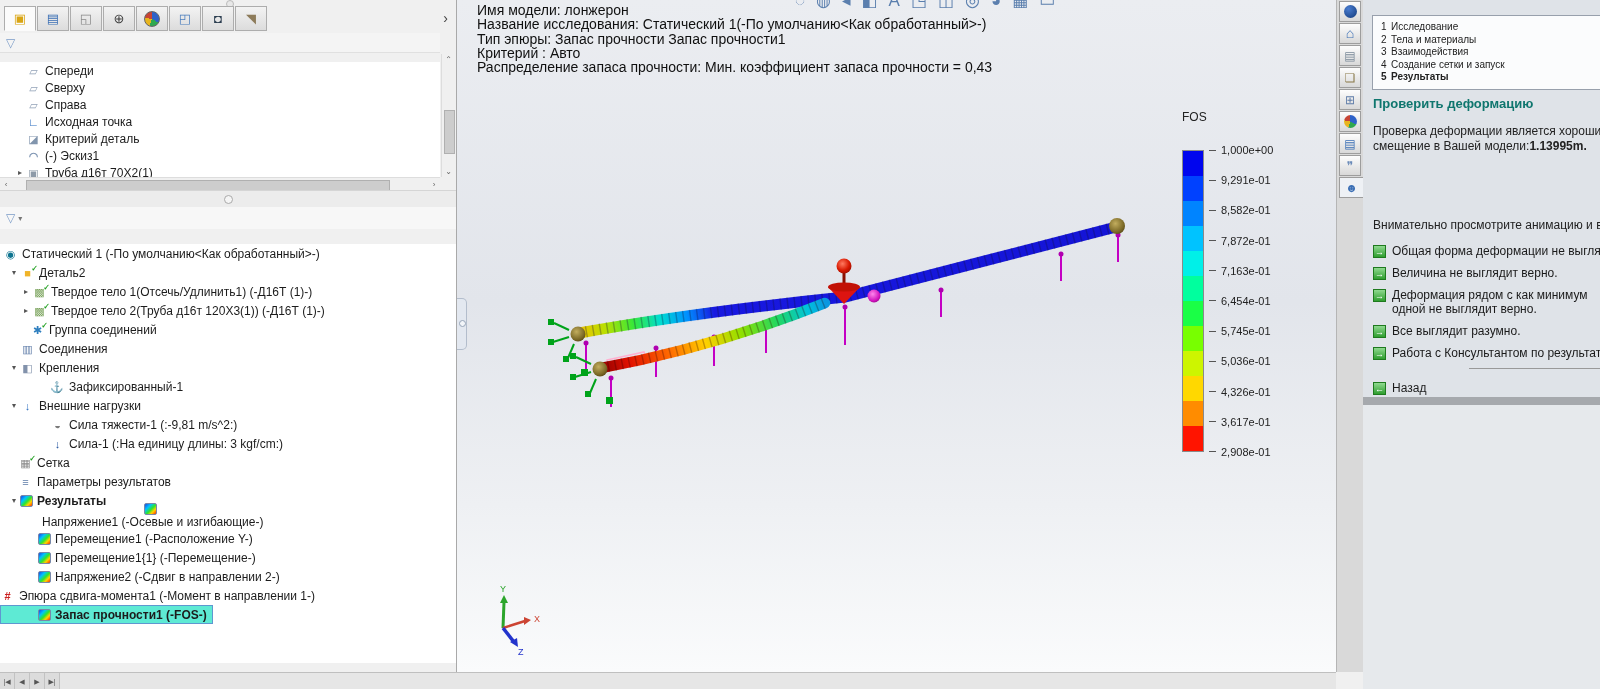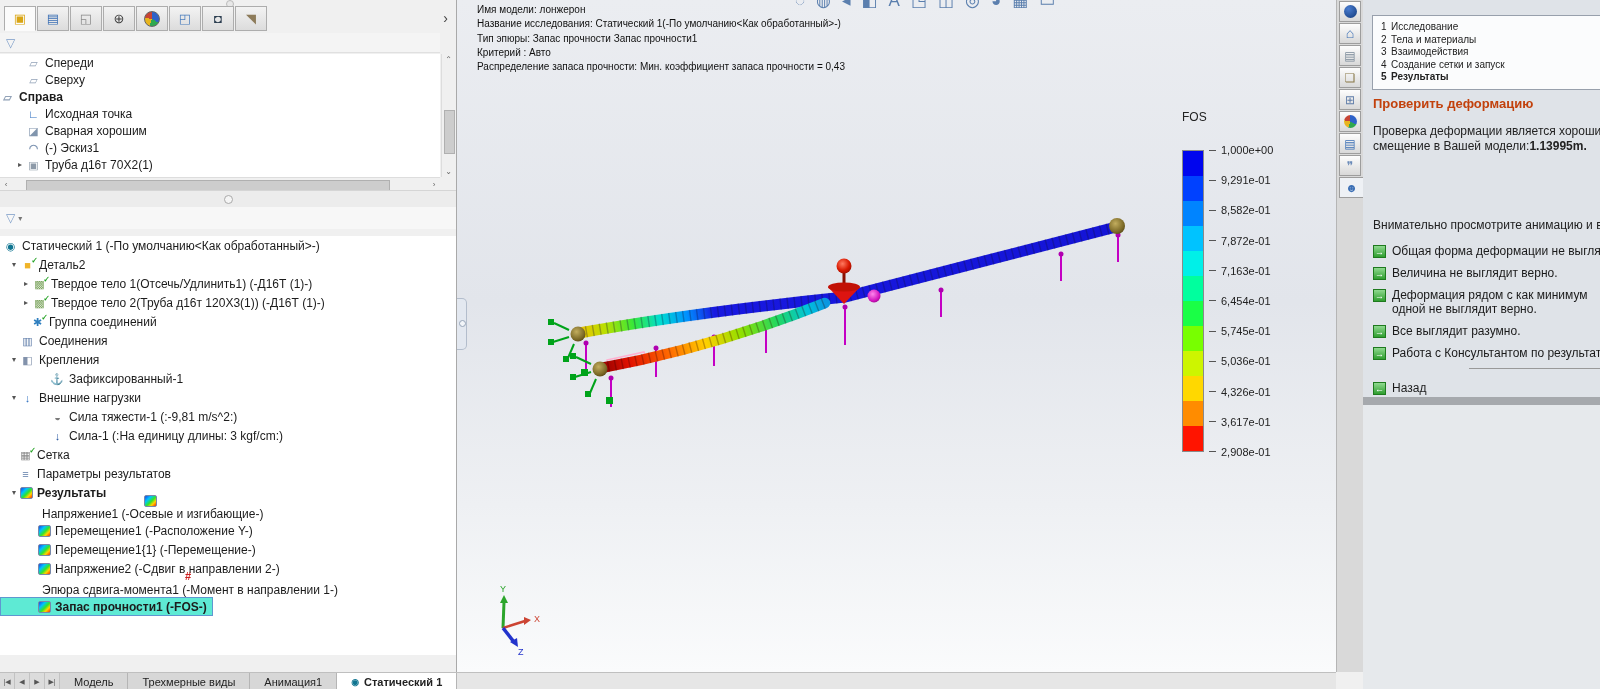--- a/index.html
+++ b/index.html
@@ -19,21 +19,21 @@
   [data-name="displaymanager-icon"]{width:14px;height:14px;border-radius:50%;background:conic-gradient(#2e62c9 0 120deg,#2fa84f 0 200deg,#e8b51e 0 280deg,#c74434 0 360deg);border:1px solid #666;}
   [data-name="cam-icon"]::before{content:"◰";color:#4a7dbd;}
   [data-name="simulation-icon"]::before{content:"◘";color:#2c3e50;}
   [data-name="tooling-icon"]::before{content:"◥";color:#8d7b5a;}
   .fm-expand{position:absolute;right:8px;top:10px;font-size:14px;color:#444;cursor:pointer;}
   .filter-row{position:absolute;left:0;top:33px;width:440px;height:20px;background:#f4f4f4;border-bottom:1px solid #e0e0e0;display:flex;align-items:center;padding-left:6px;box-sizing:border-box;}
   .funnel{color:#7b9cc8;font-size:12px;}
   .funnel::before{content:"▽";}
   .caret-sm{font-size:8px;color:#777;margin-left:3px;}
 
-  .tree{position:absolute;background:#fff;}
+  .tree{position:absolute;background:#fff;margin-top:8px;}
   .tree1{left:0;top:54px;width:440px;height:123px;overflow:hidden;}
   .tree2{left:0;top:236px;width:456px;height:419px;overflow:hidden;background:#fff;}
   .trow{display:flex;width:max-content;align-items:center;white-space:nowrap;padding-right:6px;cursor:pointer;}
   .tree1 .trow{height:17px;}
   .tree2 .trow{height:19px;justify-content:flex-end;}
   .exp{width:12px;font-size:8px;color:#555;text-align:center;flex:none;}
   .exp:empty{display:none;}
   .ic{position:relative;width:15px;flex:none;text-align:center;font-size:11px;line-height:14px;}
   .lbl{margin-left:4px;}
   .trow.b .lbl{font-weight:700;}
@@ -74,21 +74,21 @@
   .harr{position:absolute;top:0;width:12px;height:13px;line-height:13px;text-align:center;cursor:pointer;}
   .splitter{position:absolute;left:0;top:190px;width:456px;height:16px;background:#ececec;border-top:1px solid #d5d5d5;border-bottom:1px solid #d5d5d5;}
   .splitter .dot{position:absolute;left:224px;top:4px;width:7px;height:7px;border:1px solid #aaa;border-radius:50%;background:#f5f5f5;}
   .filter-row2{position:absolute;left:0;top:207px;width:456px;height:22px;background:#f7f7f7;display:flex;align-items:center;padding-left:6px;box-sizing:border-box;}
 
   
   .viewport{position:absolute;left:457px;top:0;width:879px;height:672px;overflow:hidden;
     background:linear-gradient(180deg,#ebedf1 0%,#e2e5eb 45%,#eef0f3 75%,#fafbfc 100%);}
   .headsup{position:absolute;left:338px;top:-10px;display:flex;align-items:center;gap:11px;}
   .hu-ic{font-size:17px;color:#5b7fae;}
-  .vp-annot{position:absolute;left:20px;top:3px;font-size:10px;line-height:14.3px;color:#101010;white-space:nowrap;z-index:3;}
+  .vp-annot{position:absolute;left:20px;top:3px;font-size:14px;line-height:14.3px;color:#101010;white-space:nowrap;z-index:3;}
   .vp-splitter-tab{position:absolute;left:0;top:298px;width:9px;height:50px;background:#e3e8f0;border:1px solid #b3bdcc;border-left:none;border-radius:0 5px 5px 0;}
   .vp-splitter-tab .dot{position:absolute;left:2px;top:21px;width:5px;height:5px;border-radius:50%;border:1px solid #97a5b8;background:#f2f5f9;}
 
   .legend{position:absolute;left:725px;top:110px;z-index:2;}
   .legend-title{font-size:12px;color:#222;margin-bottom:26px;}
   .legend-body{display:flex;align-items:center;}
   .legend-bar{width:20px;height:300px;border:1px solid #8a8a8a;
     background:linear-gradient(180deg,
       #0005ee 0 8.33%,#0041ff 0 16.67%,#0084ff 0 25%,#00c3ff 0 33.33%,
       #00f0e8 0 41.67%,#00ff9e 0 50%,#1aff46 0 58.33%,#78ff00 0 66.67%,
@@ -113,21 +113,21 @@
   [data-name="custom-properties-icon"]::before{content:"▤";color:#3b6fb5;}
   [data-name="forum-icon"]::before{content:"❞";color:#6a8ab8;}
   [data-name="advisor-icon"]::before{content:"☻";color:#3b6fb5;}
 
   
   .advisor{position:absolute;left:1363px;top:0;width:237px;height:689px;background:#dfe3e8;overflow:hidden;font-size:12px;}
   .steps-box{position:absolute;left:9px;top:15px;width:300px;height:63px;background:#fbfcfd;border:1px solid #98a0ac;padding:5px 8px;font-size:10px;line-height:12.6px;color:#222;}
   .step{display:flex;white-space:nowrap;}
   .step .num{width:10px;flex:none;}
   .step.b{font-weight:700;}
-  .adv-heading{position:absolute;left:10px;top:96px;font-size:13px;font-weight:700;color:#c2410c;white-space:nowrap;}
+  .adv-heading{position:absolute;left:10px;top:96px;font-size:13px;font-weight:700;color:#0f766e;white-space:nowrap;}
   .adv-para{position:absolute;left:10px;top:124px;width:340px;line-height:15px;white-space:nowrap;color:#222;}
   .adv-para .bv{font-weight:700;}
   .adv-prompt{position:absolute;left:10px;top:218px;white-space:nowrap;color:#222;}
   .adv-options{position:absolute;left:10px;top:244px;width:230px;}
   .adv-opt{display:flex;align-items:flex-start;margin-bottom:8px;cursor:pointer;}
   .adv-opt .glyph{flex:none;width:13px;height:13px;margin:1px 6px 0 0;background:linear-gradient(#8fd98f,#2f9e2f);border:1px solid #1e7a1e;color:#fff;font-size:9px;line-height:13px;text-align:center;box-sizing:border-box;}
   .adv-opt .olbl{white-space:nowrap;line-height:14px;color:#1a1a1a;}
   .adv-opt.wrap .olbl{white-space:normal;width:208px;}
   .adv-sep{position:absolute;left:106px;top:368px;width:200px;border-top:1px solid #999;}
   .adv-back{position:absolute;left:10px;top:381px;display:flex;align-items:center;cursor:pointer;}
@@ -198,36 +198,36 @@
           <span class="ic" data-name="plane-icon"></span>
           <span class="lbl" data-name="tree-item-label">Спереди</span>
         </div>
 
         <div class="trow" data-name="tree-item" style="padding-left: 26px;">
 
           <span class="ic" data-name="plane-icon"></span>
           <span class="lbl" data-name="tree-item-label">Сверху</span>
         </div>
 
-        <div class="trow" data-name="tree-item" style=" font-weight: bold;">
+        <div class="trow" data-name="tree-item" style="padding-left: 26px;">
 
           <span class="ic" data-name="plane-icon"></span>
           <span class="lbl" data-name="tree-item-label">Справа</span>
         </div>
 
         <div class="trow" data-name="tree-item" style="padding-left: 26px;">
 
           <span class="ic" data-name="origin-icon"></span>
           <span class="lbl" data-name="tree-item-label">Исходная точка</span>
         </div>
 
         <div class="trow" data-name="tree-item" style="padding-left: 26px;">
 
           <span class="ic" data-name="weldment-icon"></span>
-          <span class="lbl" data-name="tree-item-label">Сварная хорошим</span>
+          <span class="lbl" data-name="tree-item-label">Критерий деталь</span>
         </div>
 
         <div class="trow" data-name="tree-item" style="padding-left: 26px;">
 
           <span class="ic" data-name="sketch-icon"></span>
           <span class="lbl" data-name="tree-item-label">(-) Эскиз1</span>
         </div>
 
         <div class="trow" data-name="tree-item" style="padding-left: 14px;">
           <span class="exp" data-name="expander-icon">▸</span>
@@ -359,21 +359,21 @@
           <span class="ic" data-name="displacement-plot-icon"></span>
           <span class="lbl" data-name="study-item-label">Перемещение1{1} (-Перемещение-)</span>
         </div>
 
         <div class="trow" data-name="study-tree-item" style="padding-left: 38px;">
 
           <span class="ic" data-name="stress-plot-icon"></span>
           <span class="lbl" data-name="study-item-label">Напряжение2 (-Сдвиг в направлении 2-)</span>
         </div>
 
-        <div class="trow" data-name="study-tree-item" style="padding-left: 38px; flex-direction: column;">
+        <div class="trow" data-name="study-tree-item" style="">
 
           <span class="ic" data-name="shear-moment-icon"></span>
           <span class="lbl" data-name="study-item-label">Эпюра сдвига-момента1 (-Момент в направлении 1-)</span>
         </div>
 
         <div class="trow b sel" data-name="study-tree-item" style="padding-left: 38px;">
 
           <span class="ic" data-name="fos-plot-icon"></span>
           <span class="lbl" data-name="study-item-label">Запас прочности1  (-FOS-)</span>
         </div>
@@ -712,37 +712,15 @@
     <span style="display:flex;">
 
         <span class="nav-btn" data-name="first-tab-button">|◀</span>
 
         <span class="nav-btn" data-name="prev-tab-button">◀</span>
 
         <span class="nav-btn" data-name="next-tab-button">▶</span>
 
         <span class="nav-btn" data-name="last-tab-button">▶|</span>
       </span>
-    <span style="display:flex;">
-
-        <span class="btab" data-name="document-tab">
-
-          <span data-name="document-tab-label">Модель</span>
-        </span>
-
-        <span class="btab" data-name="document-tab">
-
-          <span data-name="document-tab-label">Трехмерные виды</span>
-        </span>
-
-        <span class="btab" data-name="document-tab">
-
-          <span data-name="document-tab-label">Анимация1</span>
-        </span>
-
-        <span class="btab active" data-name="document-tab">
-          <span class="bt-ic" data-name="study-tab-icon"></span>
-          <span data-name="document-tab-label">Статический 1</span>
-        </span>
-      </span>
   </div>
 
 </div>
 
 </body></html>

